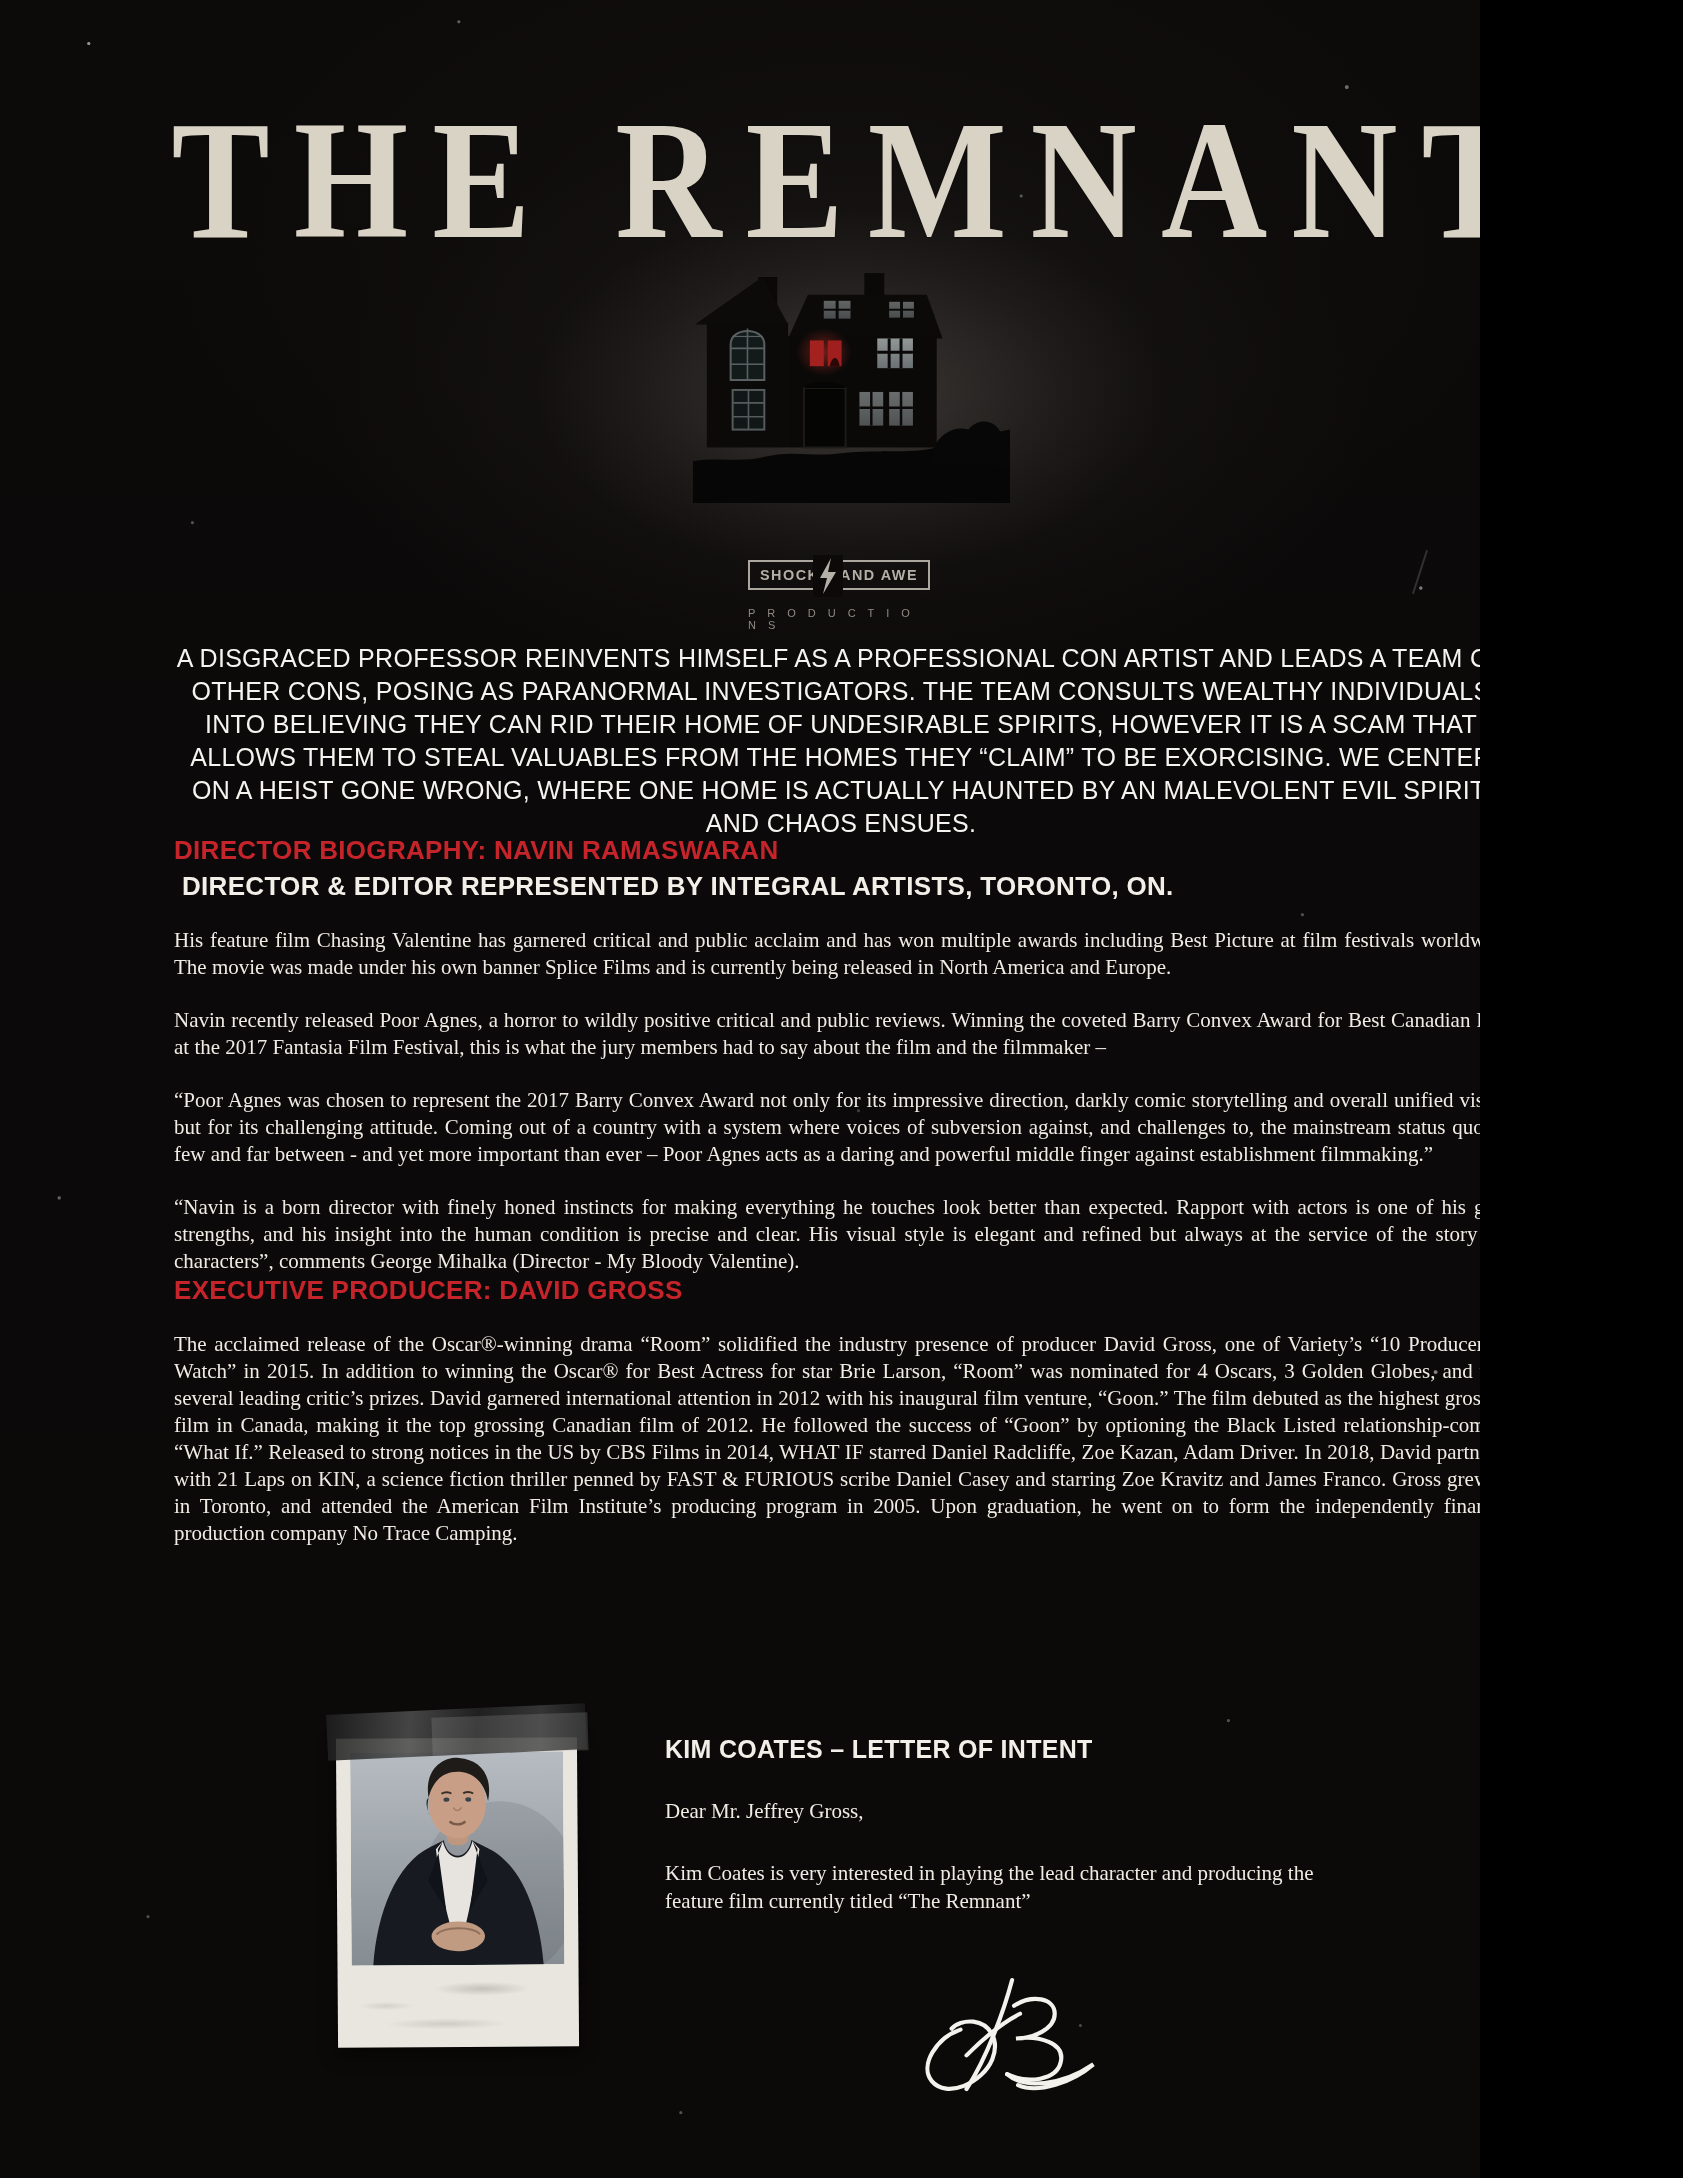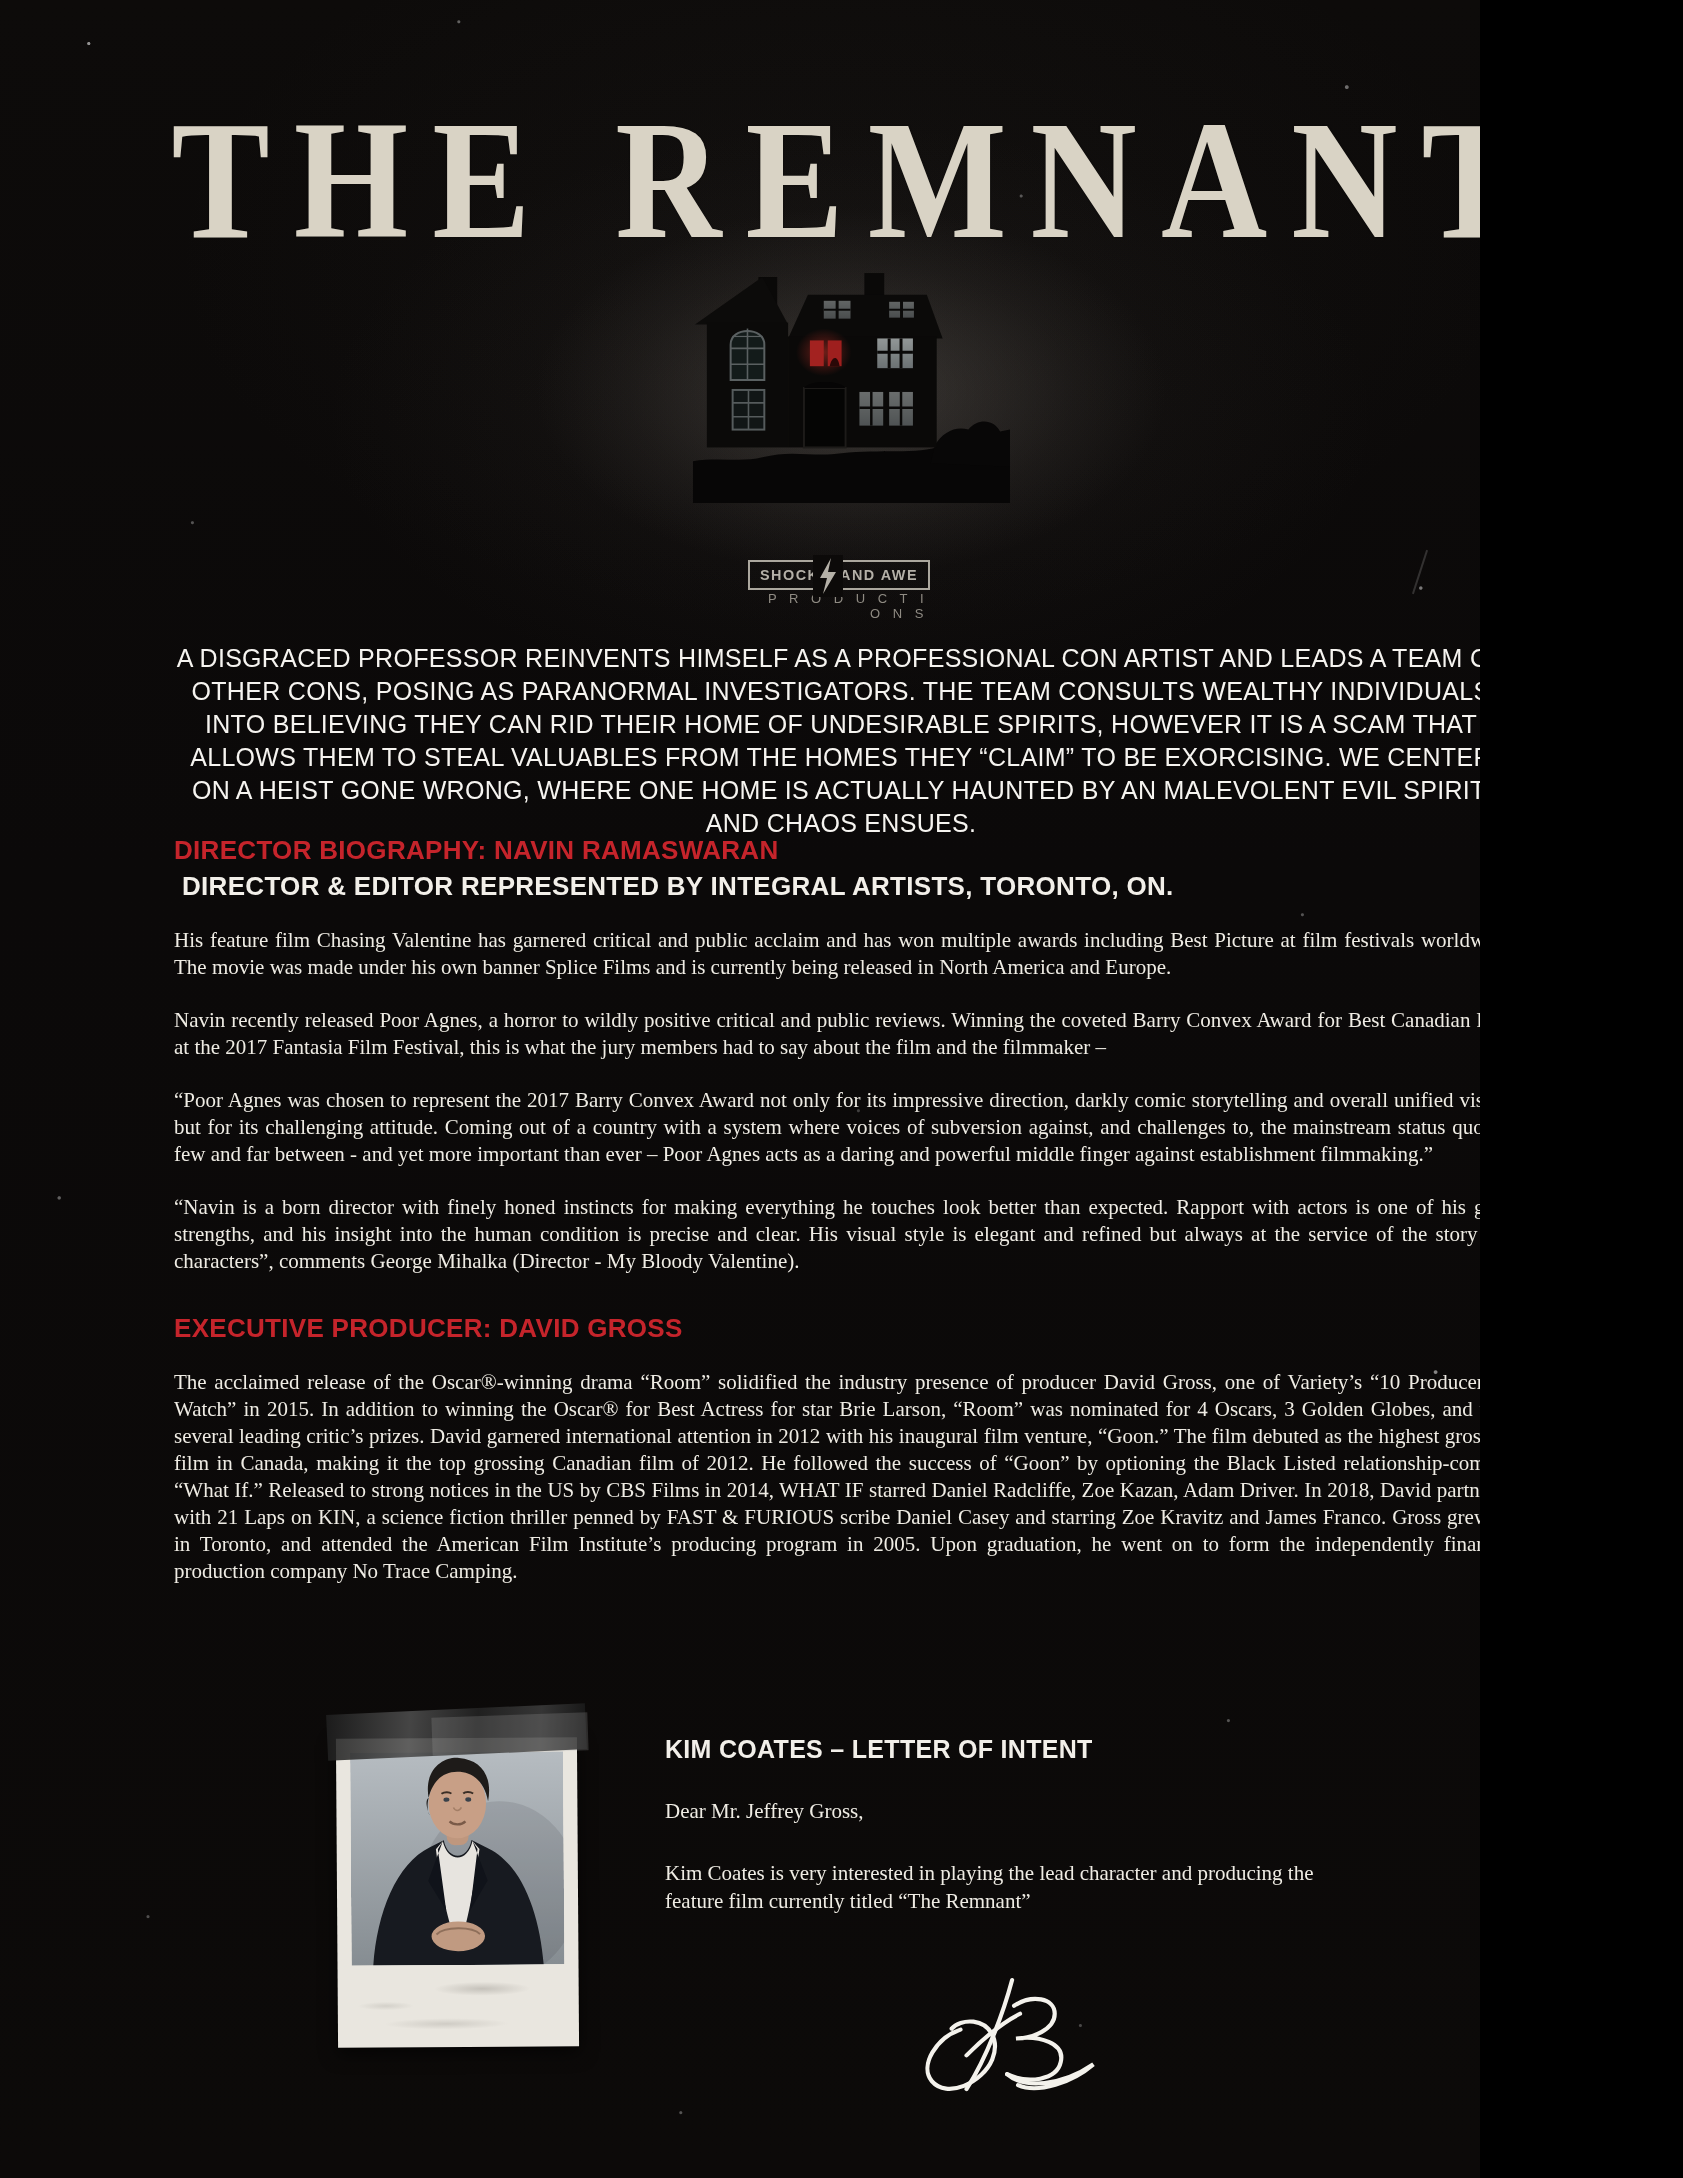--- a/index.html
+++ b/index.html
@@ -42,33 +42,33 @@
   
   .house-box{position:absolute;left:693px;top:269px;width:317px;height:234px;}
 
   
   .prod-logo{position:absolute;left:748px;top:560px;width:188px;color:#b4b0a7;}
   .logo-row{position:relative;display:flex;align-items:center;border:2.5px solid #aba79e;
     height:26px;padding:0 10px;justify-content:space-between;width:158px;}
   .logo-word{font-size:14.4px;font-weight:700;letter-spacing:1.5px;line-height:1;}
   .bolt{position:absolute;left:63px;top:-7px;width:30px;height:42px;background:#0c0a09;
     display:flex;align-items:center;justify-content:center;}
-  .logo-sub{margin-top:1px;font-size:13px;letter-spacing:4.5px;color:#8f8b83;text-align:right;width:180px;}
+  .logo-sub{margin-top:17px;font-size:11px;letter-spacing:4.5px;color:#8f8b83;text-align:left;width:180px;}
 
   
   .synopsis{position:absolute;left:168px;top:642px;width:1346px;text-align:center;
     color:#f6f4f0;font-weight:400;font-size:25px;line-height:33px;letter-spacing:0.3px;}
 
   
   .col{position:absolute;left:174px;top:835px;width:1342px;}
   .red-h{color:#c5242b;font-weight:700;font-size:26px;line-height:30px;letter-spacing:0.3px;}
   .sub-h{color:#f2efe9;font-weight:700;font-size:26px;line-height:30px;margin-top:6px;padding-left:8px;letter-spacing:0.3px;}
   .serif-p{color:#efece4;font-family:"Liberation Serif", serif;font-size:21px;line-height:27px;
     text-align:justify;margin:26px 0 0 0;}
-  .exec-h{margin-top:38px;}
+  .exec-h{}
 
   
   .polaroid{position:absolute;left:337px;top:1738px;width:241px;height:309px;background:#e9e6df;
     box-shadow:0 0 0 1px rgba(0,0,0,.35), 0 6px 18px rgba(0,0,0,.6);transform:rotate(-.4deg);}
   .polaroid::after{content:"";position:absolute;left:0;bottom:0;width:100%;height:83px;
     background:
       radial-gradient(ellipse 69px 10px at 60% 30%, rgba(90,85,78,.25), transparent 70%),
       radial-gradient(ellipse 89px 8px at 45% 72%, rgba(90,85,78,.18), transparent 70%),
       radial-gradient(ellipse 40px 6px at 20% 50%, rgba(90,85,78,.15), transparent 70%);}
   .photo{position:absolute;left:14px;top:14px;width:213px;height:213px;overflow:hidden;}

